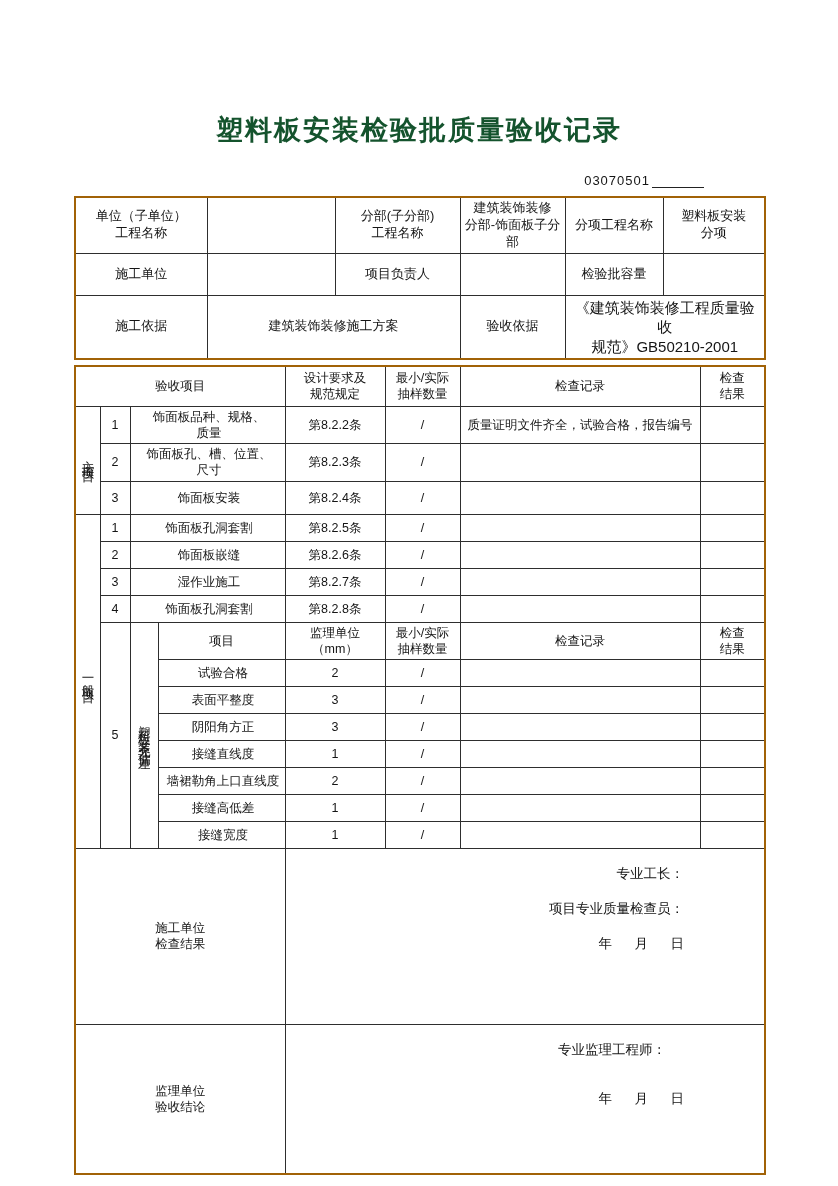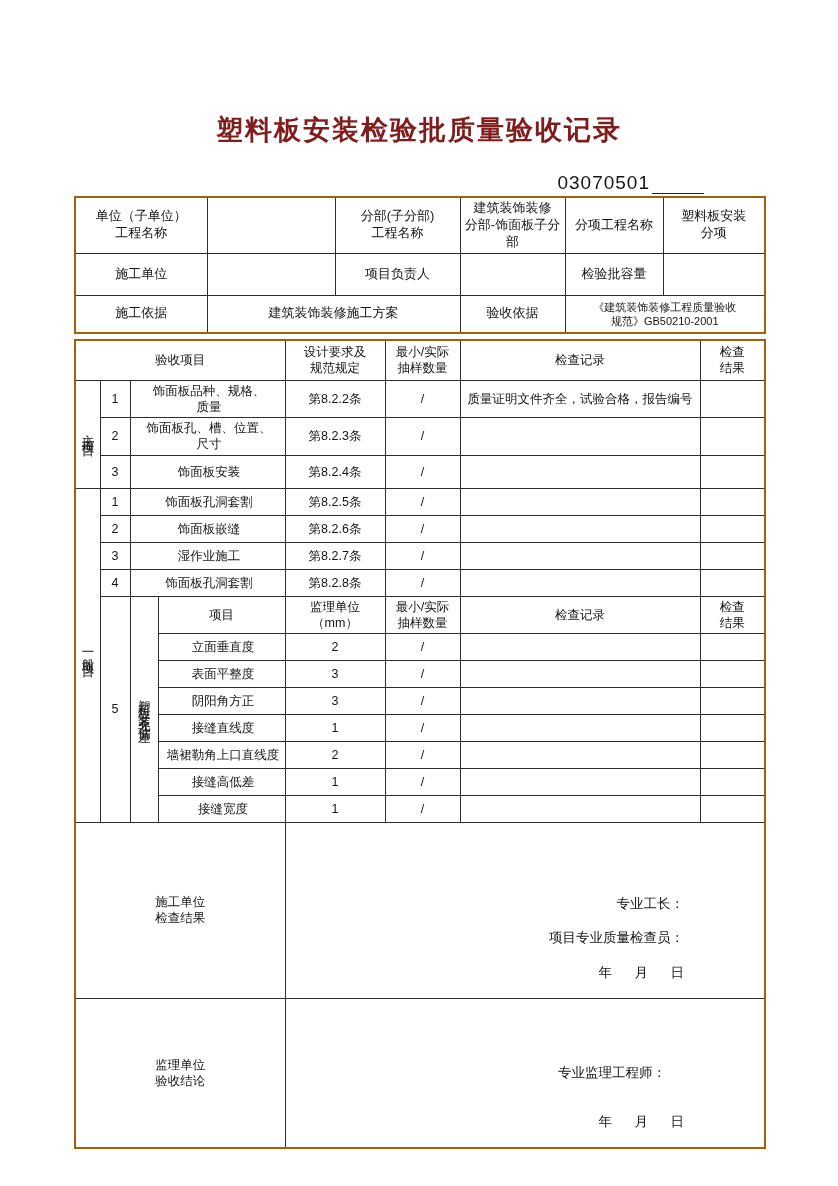--- a/index.html
+++ b/index.html
@@ -5,54 +5,54 @@
   html,body{margin:0;padding:0;background:#ffffff;}
   body{
     width:838px;height:1186px;
     font-family:"Liberation Sans","DejaVu Sans",sans-serif;
     color:#151515;
     -webkit-font-smoothing:antialiased;
   }
   .page{width:690px;margin-left:74px;padding-top:112px;}
   .doc-title{
     font-size:27px;font-weight:bold;text-align:center;
-    letter-spacing:2px;margin:0 0 24px 0;color:#7f1d1d;
+    letter-spacing:2px;margin:0 0 24px 0;color:#14532d;
   }
   .form-no-row{
-    text-align:right;font-size:19px;height:22px;
+    text-align:right;font-size:13px;height:22px;
     padding-right:60px;margin-bottom:2px;letter-spacing:1px;
   }
   .blank-line{
     display:inline-block;width:52px;height:15px;
     border-bottom:1.5px solid #222;margin-left:2px;vertical-align:bottom;
   }
   table{
     border-collapse:collapse;table-layout:fixed;width:690px;
     border:2px solid #a16207;
   }
   td{
     border:1px solid #2e2e2e;
     text-align:center;vertical-align:middle;
     font-size:13px;line-height:1.3;
     white-space:pre-line;
     padding:2px 3px;overflow:hidden;
   }
   .insp td{font-size:12.5px;}
   .gap{height:5px;}
   .left{text-align:center;padding-left:6px;}
-  .small{font-size:11px;letter-spacing:0;}
+  .small{font-size:15px;letter-spacing:0;}
   .vtext{
     writing-mode:vertical-rl;
     display:inline-block;
     letter-spacing:4px;
     font-size:12.5px;
   }
   .sign-cell{padding:0;}
   .sign-inner{
-    display:flex;flex-direction:column;justify-content:flex-end;
+    display:flex;flex-direction:column;justify-content:flex-start;
     align-items:flex-end;padding-right:80px;gap:17px;font-size:13.5px;
   }
   .sign-inner.tall{height:142px;}
   .sign-inner.short{height:116px;gap:32px;}
   .pre{white-space:pre;}
   .indent-more{margin-right:18px;}
 </style>
 </head>
 <body>
 
@@ -197,21 +197,21 @@
       <td rowspan="8"><span class="vtext">塑料板安装允许偏差</span></td>
       <td>项目</td>
       <td class="small">监理单位（mm）</td>
       <td>最小/实际
 抽样数量</td>
       <td>检查记录</td>
       <td>检查
 结果</td>
     </tr>
     <tr style="height:27px">
-      <td class="left">立面垂直度</td>
+      <td class="left">试验合格</td>
       <td>2</td>
       <td>/</td>
       <td></td>
       <td></td>
     </tr>
     <tr style="height:27px">
       <td class="left">表面平整度</td>
       <td>3</td>
       <td>/</td>
       <td></td>

